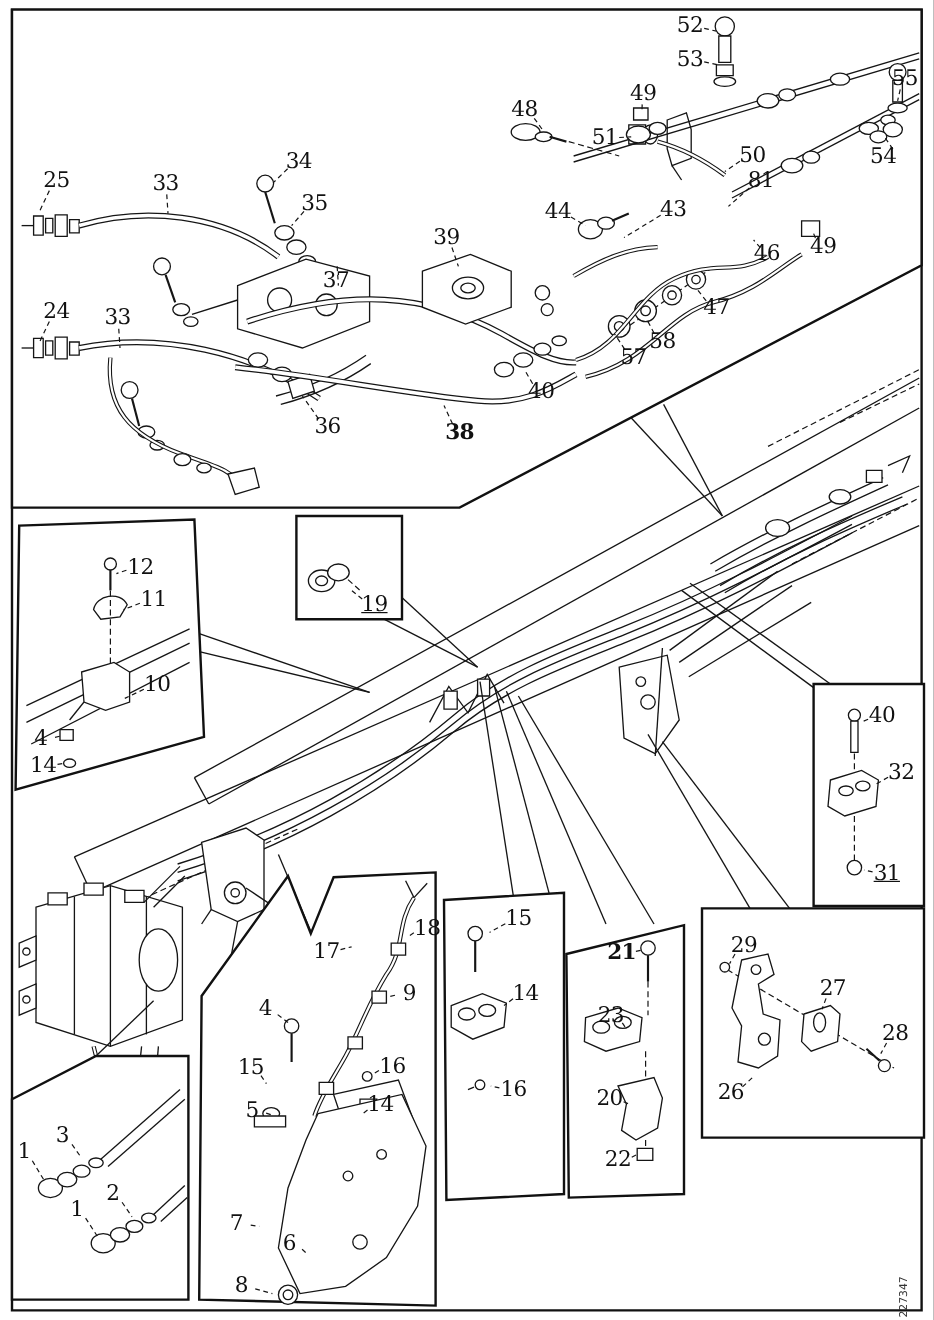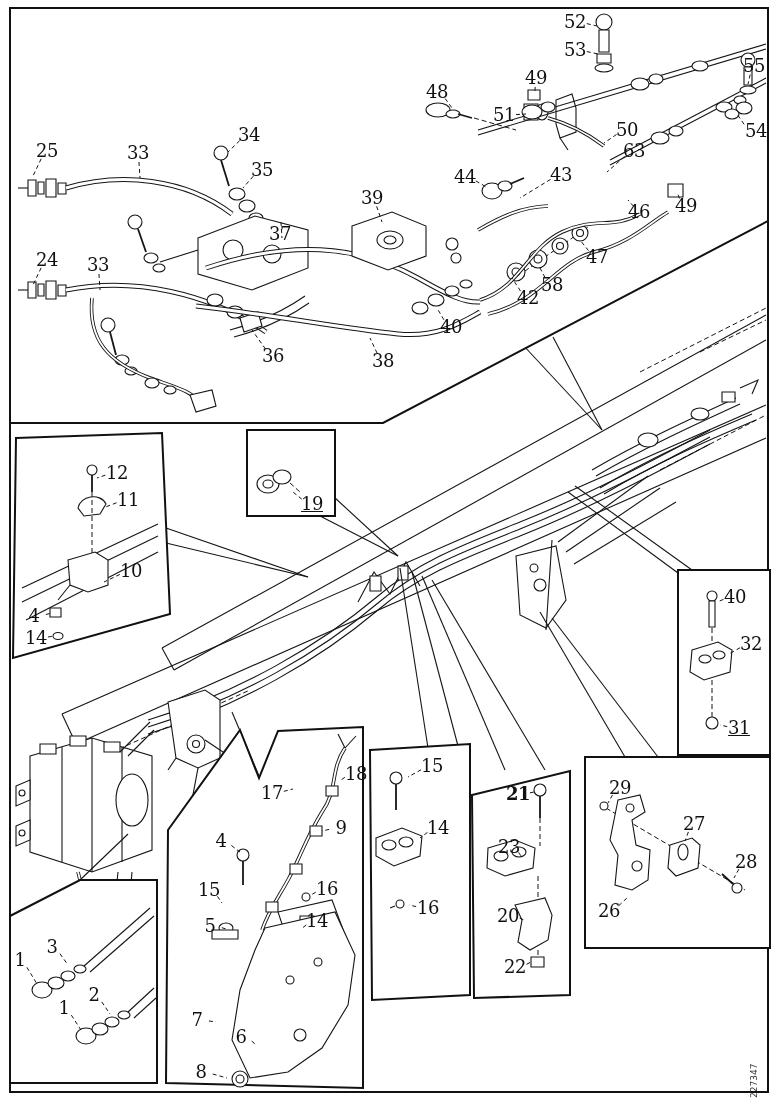--- a/index.html
+++ b/index.html
@@ -437,38 +437,38 @@
 
   <div id="callout-layer">
       <div class="callout" style="left: 47px; top: 151px;">25</div>
       <div class="callout" style="left: 138px; top: 153px;">33</div>
       <div class="callout" style="left: 249px; top: 135px;">34</div>
       <div class="callout" style="left: 262px; top: 170px;">35</div>
       <div class="callout" style="left: 280px; top: 213px; margin-top: 21px;">37</div>
       <div class="callout" style="left: 47px; top: 260px;">24</div>
       <div class="callout" style="left: 98px; top: 265px;">33</div>
       <div class="callout" style="left: 273px; top: 356px;">36</div>
-      <div class="callout" style="left: 383px; top: 361px;">38</div>
+      <div class="callout" style="left: 383px; top: 361px; font-weight: bold;">38</div>
       <div class="callout" style="left: 372px; top: 198px;">39</div>
       <div class="callout" style="left: 451px; top: 327px;">40</div>
       <div class="callout" style="left: 552px; top: 285px;">58</div>
-      <div class="callout" style="left: 528px; top: 298px;">42</div>
+      <div class="callout" style="left: 528px; top: 298px;">57</div>
       <div class="callout" style="left: 561px; top: 175px;">43</div>
       <div class="callout" style="left: 465px; top: 177px;">44</div>
-      <div class="callout" style="left: 634px; top: 151px;">63</div>
+      <div class="callout" style="left: 634px; top: 151px;">81</div>
       <div class="callout" style="left: 639px; top: 212px; text-align: right;">46</div>
       <div class="callout" style="left: 597px; top: 257px;">47</div>
       <div class="callout" style="left: 437px; top: 92px;">48</div>
       <div class="callout" style="left: 536px; top: 78px;">49</div>
       <div class="callout" style="left: 686px; top: 206px;">49</div>
       <div class="callout" style="left: 627px; top: 130px;">50</div>
       <div class="callout" style="left: 504px; top: 115px;">51</div>
       <div class="callout" style="left: 575px; top: 22px;">52</div>
       <div class="callout" style="left: 575px; top: 50px;">53</div>
-      <div class="callout" style="left: 756px; top: 131px;">54</div>
+      <div class="callout" style="left: 736px; top: 131px;">54</div>
       <div class="callout" style="left: 754px; top: 66px;">55</div>
       <div class="callout" style="left: 117px; top: 473px;">12</div>
       <div class="callout" style="left: 128px; top: 500px;">11</div>
       <div class="callout" style="left: 131px; top: 571px;">10</div>
       <div class="callout" style="left: 34px; top: 616px;">4</div>
       <div class="callout" style="left: 36px; top: 638px;">14</div>
       <div class="callout" style="left: 312px; top: 504px; text-decoration: underline;">19</div>
       <div class="callout" style="left: 735px; top: 597px;">40</div>
       <div class="callout" style="left: 751px; top: 644px;">32</div>
       <div class="callout" style="left: 739px; top: 728px; text-decoration: underline;">31</div>

